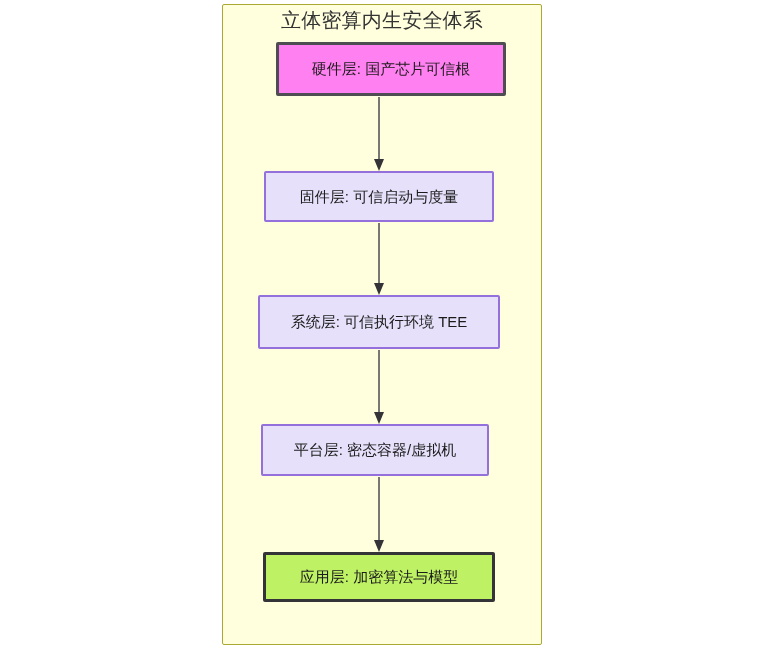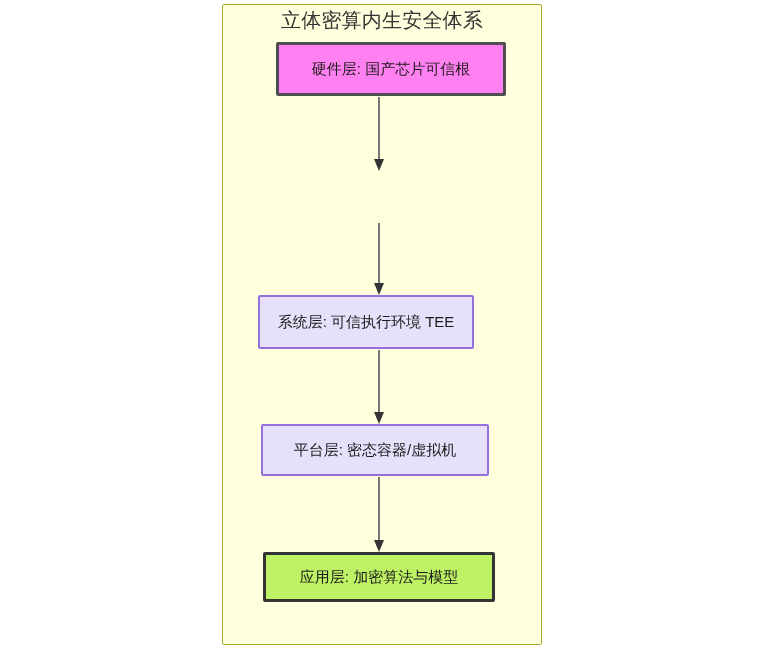--- a/index.html
+++ b/index.html
@@ -80,21 +80,21 @@
   .node-firmware {
     left: 264px;
     top: 171px;
     width: 230px;
     height: 51px;
   }
 
   .node-system {
     left: 258px;
     top: 295px;
-    width: 216px;
+    width: 242px;
     height: 54px;
   }
 
   .node-platform {
     left: 261px;
     top: 424px;
     width: 228px;
     height: 52px;
   }
 
@@ -154,20 +154,23 @@
     <g>
       <line class="edge-line" x1="379" y1="477" x2="379" y2="544"></line>
       <polygon class="edge-head" points="379,552 374,540 384,540"></polygon>
     </g>
   </svg>
 
   <div class="node node-hardware">
     <span>硬件层: 国产芯片可信根</span>
   </div>
 
+  <div class="node node-mid node-firmware">
+    <span>固件层: 可信启动与度量</span>
+  </div>
 
   <div class="node node-mid node-system">
     <span>系统层: 可信执行环境 TEE</span>
   </div>
 
   <div class="node node-mid node-platform">
     <span>平台层: 密态容器/虚拟机</span>
   </div>
 
   <div class="node node-application">

